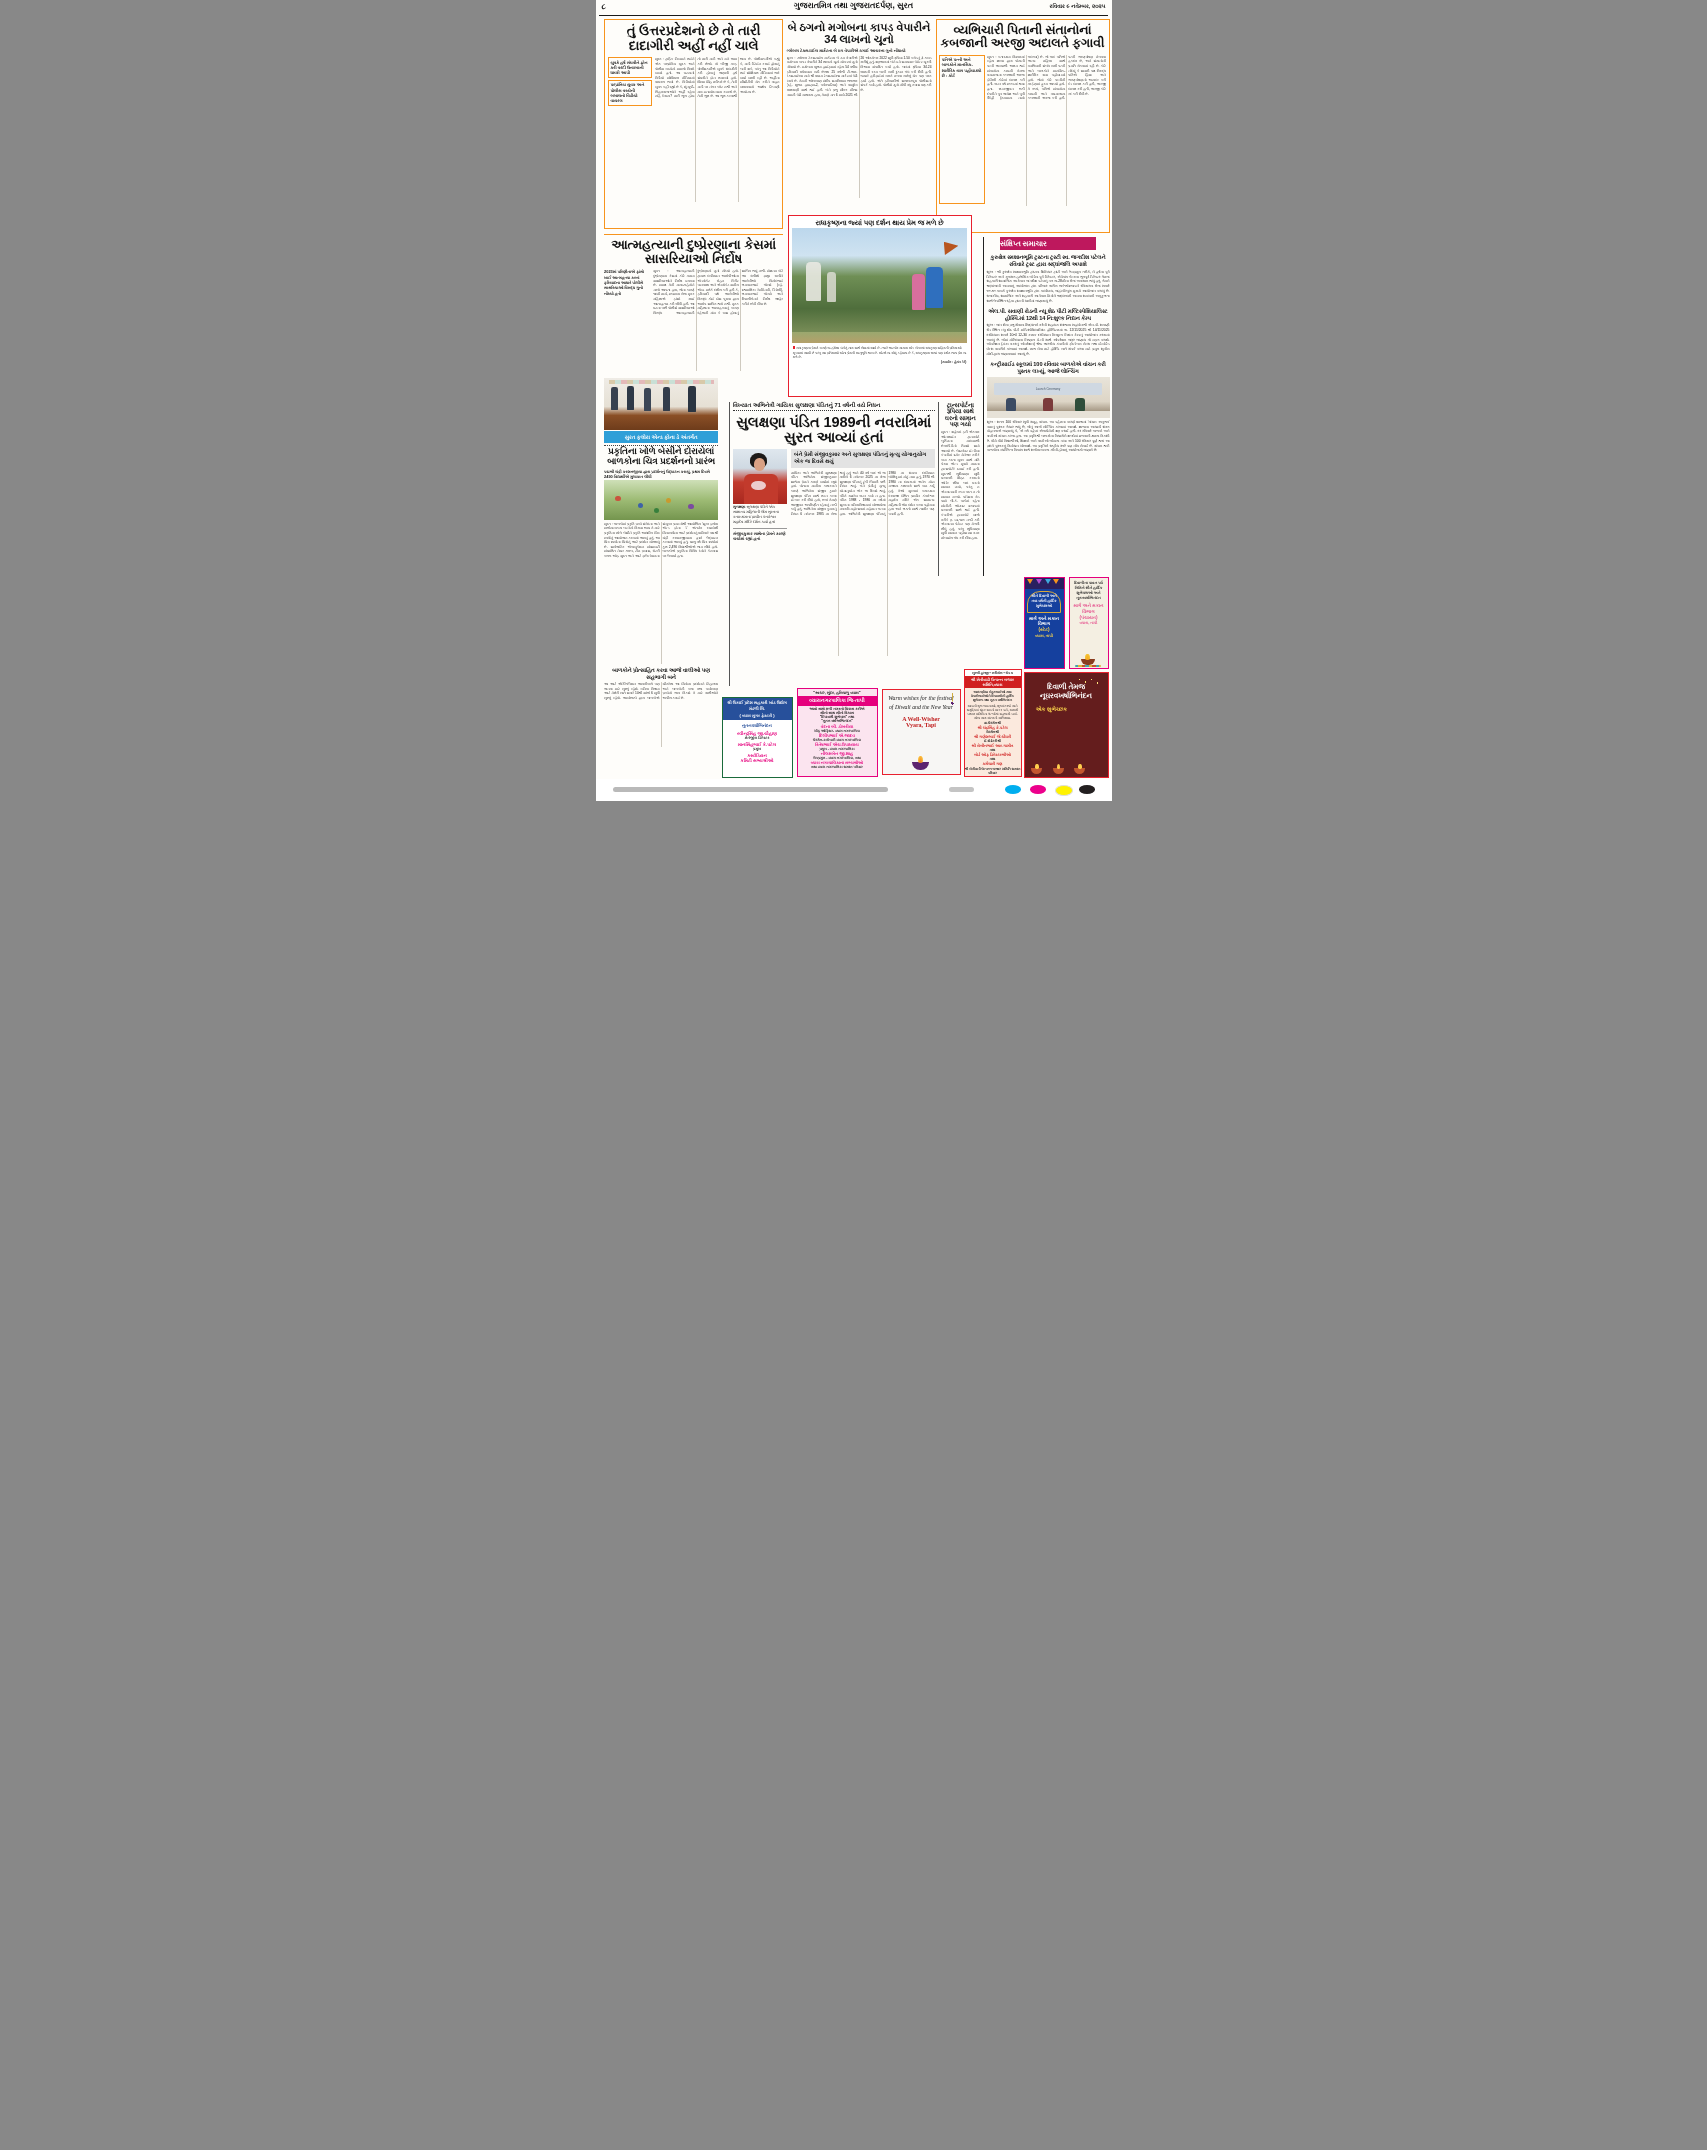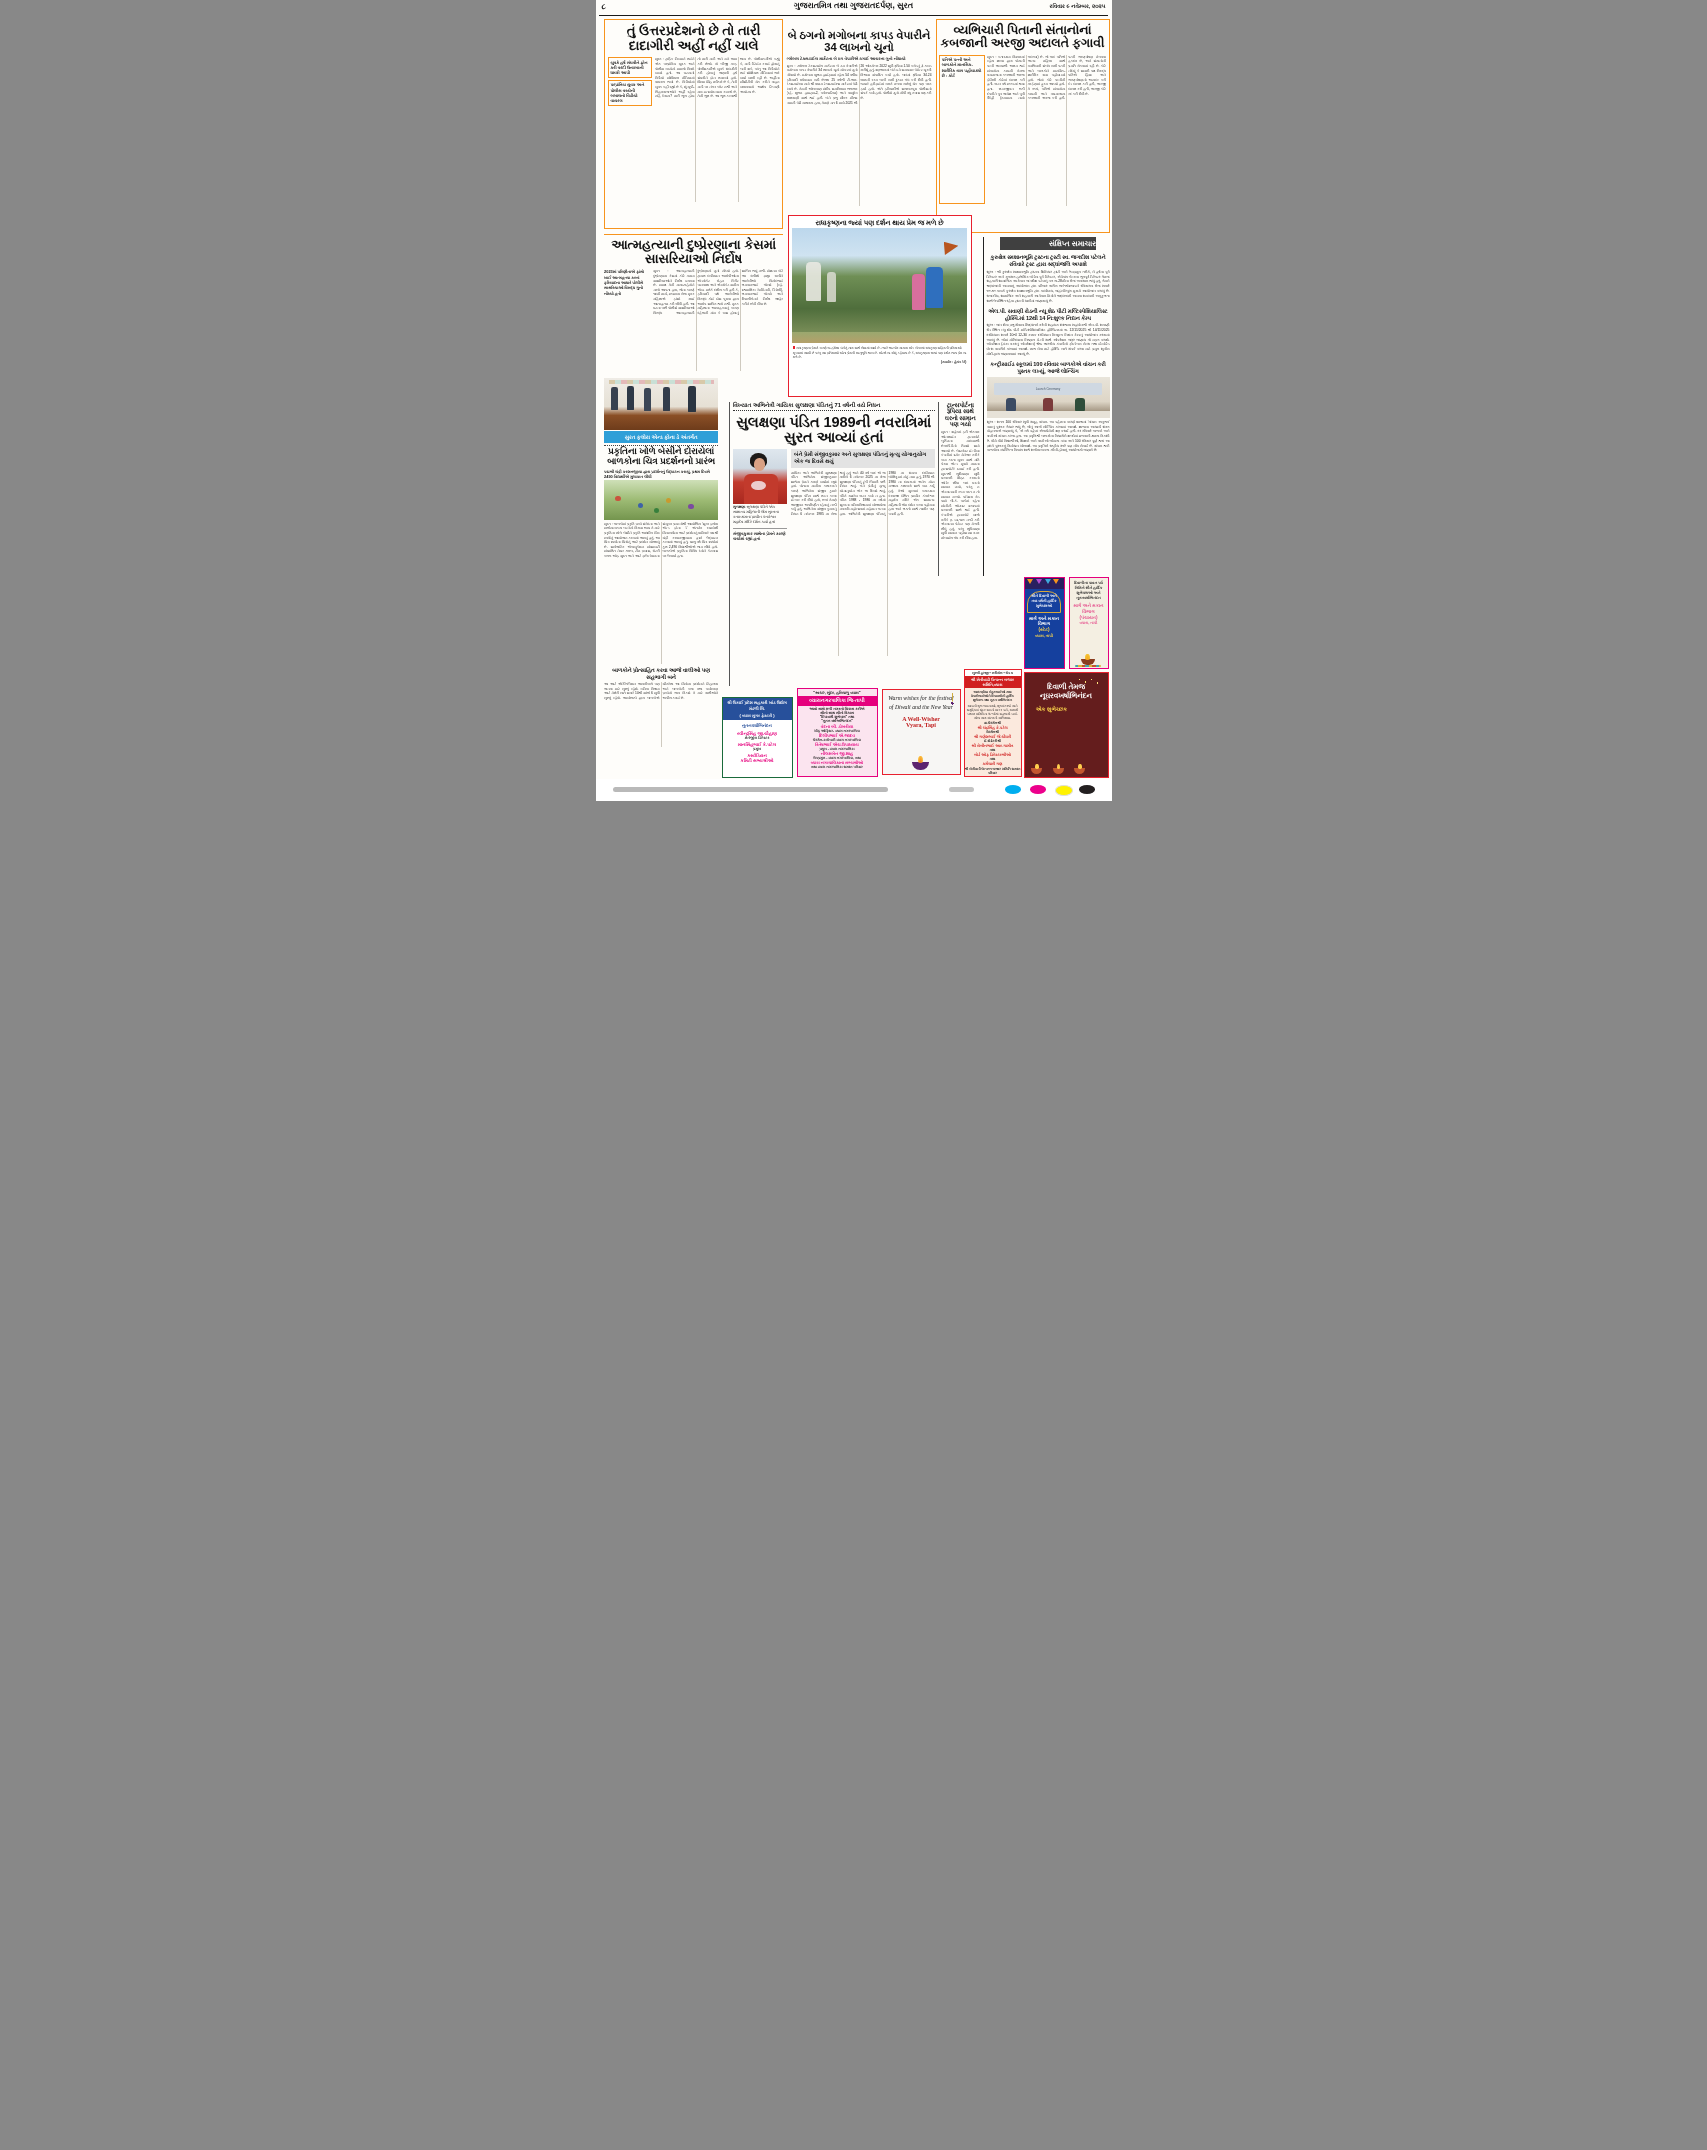--- a/index.html
+++ b/index.html
@@ -7,21 +7,21 @@
         font-family:"Liberation Sans","DejaVu Sans",sans-serif;color:#111;overflow:hidden;}
   .abs{position:absolute;}
   .hl{font-weight:bold;line-height:1.08;letter-spacing:-0.1px;text-align:center;}
   .body-txt{font-size:3.3px;line-height:1.4;text-align:justify;color:#1a1a1a;}
   .cols3{column-count:3;column-gap:3px;column-rule:0.4px solid #cfcabf;}
   .cols2{column-count:2;column-gap:3px;column-rule:0.4px solid #cfcabf;}
   .orange-box{border:0.9px solid #f7941d;}
   .kicker-box{border:0.6px solid #f7941d;padding:1.3px 1.7px;font-weight:bold;font-size:4.1px;line-height:1.3;margin-bottom:2.2px;}
   .rule{background:#1a1a1a;}
   .photo{background:#d8d8d8;position:relative;overflow:hidden;}
-  .red-cap{background:#404040;color:#fff;font-weight:bold;text-align:right;}
+  .red-cap{background:#be185d;color:#fff;font-weight:bold;text-align:left;font-family:Liberation Serif, serif;}
   .caption{font-size:3.2px;line-height:1.35;}
   .sq{display:inline-block;width:2.2px;height:3.4px;background:#e8212e;margin-right:1.3px;}
   .ad{overflow:hidden;}
   .pink-name{color:#e5007d;font-weight:bold;}
   .role{color:#222;font-weight:bold;}
   .dot{border-radius:50%;}
   .dotted-div{border-top:0.9px dotted #444;}
 </style>
 </head>
 <body>
@@ -39,21 +39,21 @@
     <div class="hl" style="font-size:13.3px;text-align:center;margin:2.6px 0 4.3px 0;">તું ઉત્તરપ્રદેશનો છે તો તારી દાદાગીરી અહીં નહીં ચાલે</div>
     <div style="display:flex;gap:2.6px;">
       <div style="width:26%;flex:none;">
         <div class="kicker-box">યુવકે હર્ષ સંઘવીને ફોન કરી વરદી ઉતારવાની ધમકી આપી</div>
         <div class="kicker-box">પરપ્રાંતિય યુવક અને પોલીસ વચ્ચેની બબાલનો વિડીયો વાયરલ</div>
       </div>
       <div class="body-txt cols3" style="flex:1;height:145px;overflow:hidden;">સુરત : ટ્રાફિક નિયમને લઈને એક પરપ્રાંતિય યુવક અને પોલીસ વચ્ચેનો મામલો વિવાદે ચડ્યો હતો. આ ઘટનાનો વિડીયો સોશિયલ મીડિયામાં વાયરલ થયો છે. વિડીયોમાં યુવક કહી રહ્યો છે કે, શું યુપી-બિહારવાળાઓને અહીં રહેવા નહિ દેવાના? મારી ભૂલ હોય તો મારી ગાડી અને મને જમા કરી લેજો. તો બીજી તરફ પોલીસકર્મીએ યુવકે દાદાગીરી કરી હોવાનું જણાવી હર્ષ સંઘવીને ફોન લગાવ્યો હતો. શિવમ સિંહ સ્વીકારે છે કે, તેની ગાડી પર નંબર પ્લેટ નથી અને માત્ર ઇન્સ્યોરન્સના કાગળો છે, તેની ભૂલ છે. આ ભૂલ કરવાથી થાય છે. પોલીસકર્મીએ કહ્યું કે, ગાડી ડિટેઈન કરાઈ હોવાનું બની શકે, પરંતુ આ વિડીયોને લઈ સોશિયલ મીડિયામાં ભારે ચર્ચા ચાલી રહી છે. અહીંના સીસીટીવી ચેક કરીને વાહન ચલાવવાનો આક્ષેપ ટિપ્પણી અયોગ્ય છે.</div>
     </div>
   </div>
 
-  <div class="abs" style="left:191px;top:19px;width:145px;height:191px;margin-top:8px;">
+  <div class="abs" style="left:191px;top:19px;width:145px;height:191px;">
     <div class="hl" style="font-size:11.2px;text-align:center;margin:1.7px 0 3.4px 0;">બે ઠગનો મગોબના કાપડ વેપારીને 34 લાખનો ચૂનો</div>
     <div style="font-size:4.1px;font-weight:bold;line-height:1.3;margin-bottom:2.2px;">ગ્લોબલ ટેક્સટાઈલ માર્કેટના બે ઠગ વેપારીએ ઠગાઈ આચરતા ગુનો નોંધાયો</div>
     <div class="body-txt cols2" style="height:142px;overflow:hidden;">સુરત : ગ્લોબલ ટેક્સટાઈલ માર્કેટના બે ઠગ વેપારીએ મગોબના કાપડ વેપારીને 34 લાખનો ચૂનો ચોપડતાં ગુનો નોંધાયો છે. મગોબના શુભમ હાઈટ્સમાં રહેતા 54 વર્ષીય ફરિયાદી રાધેશ્યામ રાઠી છેલ્લા 25 વર્ષથી ટી.આર. ટેક્સટાઈલ્સ નામે શ્રી શ્યામ ટેક્સટાઈલ્સ માર્કેટમાં પેઢી ધરાવે છે. તેમની ઓળખાણ સંદીપ સમવિલાસ ભજજર (રહે. શુભમ હાઇટ્સ-2, પર્વતપાટિયા) અને વાસુદેવ લાલવાણી સાથે થઈ હતી. બંને પ્રભુ સીલ્ક મીલ્સ નામની પેઢી ચલાવતા હતા, તેમણે ગત 6 માર્ચ 2021 થી 26 ઓક્ટોબર 2022 સુધી રૂપિયા 1.50 કરોડનું ગ્રે કાપડ ખરીદ્યું હતું. શરૂઆતમાં બંને ઠગે સમયસર પેમેન્ટ ચૂકવી વિશ્વાસ સંપાદિત કર્યો હતો. બાદમાં રૂપિયા 34.24 લાખની રકમ બાકી રાખી દુકાન બંધ કરી દીધી હતી. જ્યારે હરીફાઈમાં વખતે મળવા રાખેલું ચેક પણ પરત ફર્યો હતો. અંતે ફરિયાદીએ સલાબતપુરા પોલીસનો સંપર્ક કર્યો હતો. પોલીસે ગુનો નોંધી વધુ તપાસ શરૂ કરી છે.</div>
   </div>
 
   <div class="abs orange-box" style="left:340px;top:19px;width:174px;height:214px;padding:1.7px 2.6px;box-sizing:border-box;">
     <div class="hl" style="font-size:12.5px;text-align:center;margin:2.2px 0 3.9px 0;">વ્યભિચારી પિતાની સંતાનોનાં કબજાની અરજી અદાલતે ફગાવી</div>
     <div style="display:flex;gap:2.6px;">
       <div class="kicker-box" style="width:24%;flex:none;">પતિએ પત્ની અને બાળકોને માનસિક-શારીરિક ત્રાસ પહોંચાડ્યો છે : કોર્ટ</div>
       <div class="body-txt cols3" style="flex:1;height:151px;overflow:hidden;">સુરત : કતારગામ વિસ્તારમાં રહેતા શખ્સ દ્વારા પોતાની પત્ની ભાવ્યાથી અલગ થઈ સંતાનોના કાયમી તેમજ વચગાળાના કબજાની અરજ ફેમિલી કોર્ટમાં દાખલ કરી હતી. લગ્ન વર્ષ ૨૦૦૬માં થયા હતા. લગ્નજીવન થકી દંપતીને પુત્ર જયેશ અને પુત્રી વૈદેહી (તમામના નામો બદલ્યા) છે. જે બાદ પતિએ અન્ય મહિલા સાથે વ્યભિચારી સંબંધ રાખી પત્ની અને બાળકોને માનસિક-શારીરિક ત્રાસ પહોંચાડ્યો હતો. જેમાં કોર્ટે પત્નીની તરફેણમાં હુકમ આપ્યો હતો. તે છતાં, પતિએ સંતાનોના કાયમી અને વચગાળાના કબજાની અરજ કરી હતી. પત્ની ભરણપોષણ મેળવવા હકદાર છે, અને સંતાનોની પ્રગતિ રોકવામાં રહી છે. કોર્ટે નોંધ્યું કે સાસરી પક્ષ વિરુદ્ધ પતિએ હિંસા અને ભરણપોષણનો અનાદર કરી દંડ દાખલ કરી હતી, અરજી દાખલ કરી હતી, અરજી કોર્ટે રદ કરી દીધી છે.</div>

